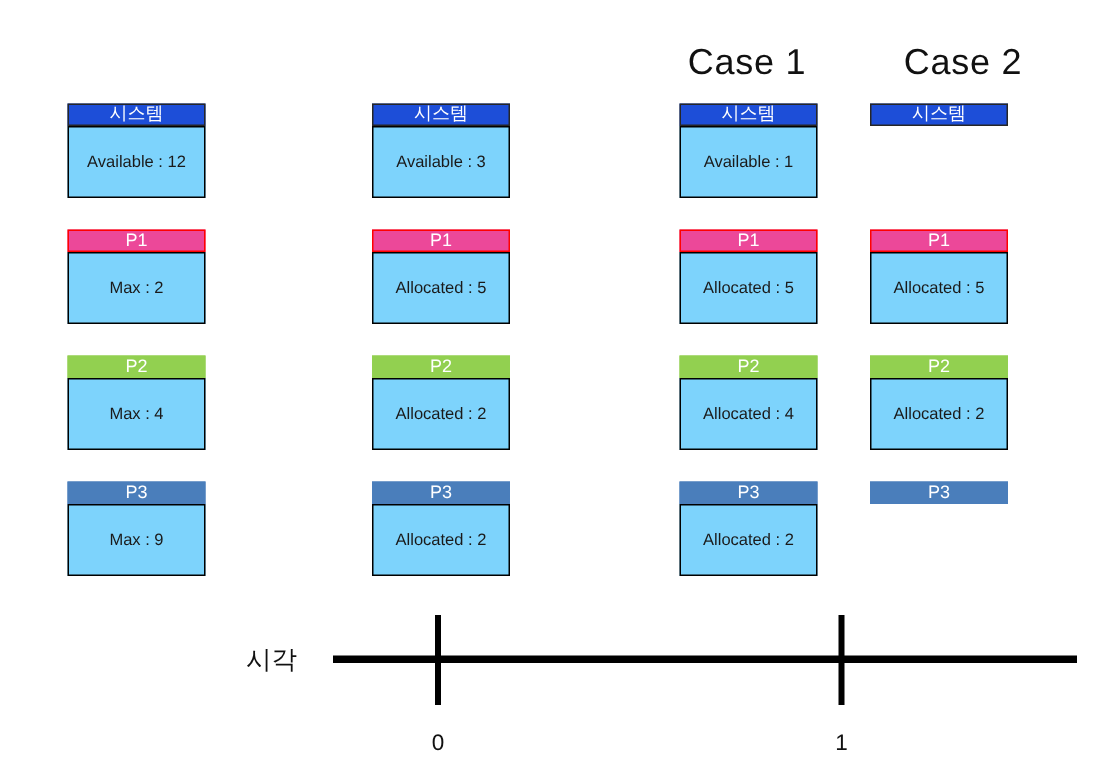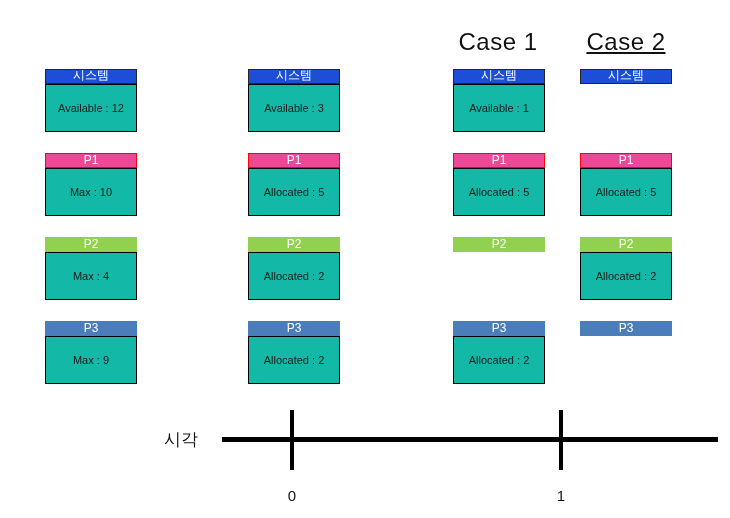--- a/index.html
+++ b/index.html
@@ -58,21 +58,21 @@
     line-height: 11px;
   }
   .card-header.p1 { background: #ec4899; border: 1px solid #ff0000; }
   .card-header.p2 { background: #92d050; border: 1px solid #92d050; }
   .card-header.p3 { background: #4a7ebb; border: 1px solid #4a7ebb; }
 
   .card-body {
     height: 48px;
     border: 1px solid #000000;
     border-top: 1px solid #000000;
-    background: #14b8a6;
+    background: #7dd3fc;
     box-sizing: border-box;
     display: flex;
     align-items: center;
     justify-content: center;
     font-size: 11px;
     color: #1a1a1a;
     white-space: nowrap;
   }
 
   
@@ -98,30 +98,30 @@
     font-size: 15px;
     color: #111111;
   }
 </style>
 </head>
 <body>
 
 <div id="canvas">
 
   <div class="case-label" style="left:428px; top:28px;">Case 1</div>
-  <div class="case-label" style="left:556px; top:28px;text-decoration:underline;">Case 2</div>
+  <div class="case-label" style="left:572px; top:28px;">Case 2</div>
 
   <div class="column" style="left:45px; top:0;">
     <div class="card" style="top:69px;">
       <div class="card-header sys">시스템</div>
       <div class="card-body">Available : 12</div>
     </div>
     <div class="card" style="top:153px;">
       <div class="card-header p1">P1</div>
-      <div class="card-body">Max : 10</div>
+      <div class="card-body">Max : 2</div>
     </div>
     <div class="card" style="top:237px;">
       <div class="card-header p2">P2</div>
       <div class="card-body">Max : 4</div>
     </div>
     <div class="card" style="top:321px;">
       <div class="card-header p3">P3</div>
       <div class="card-body">Max : 9</div>
     </div>
   </div>
@@ -149,20 +149,21 @@
     <div class="card" style="top:69px;">
       <div class="card-header sys">시스템</div>
       <div class="card-body">Available : 1</div>
     </div>
     <div class="card" style="top:153px;">
       <div class="card-header p1">P1</div>
       <div class="card-body">Allocated : 5</div>
     </div>
     <div class="card" style="top:237px;">
       <div class="card-header p2">P2</div>
+      <div class="card-body">Allocated : 4</div>
     </div>
     <div class="card" style="top:321px;">
       <div class="card-header p3">P3</div>
       <div class="card-body">Allocated : 2</div>
     </div>
   </div>
 
   <div class="column" style="left:580px; top:0;">
     <div class="card" style="top:69px;">
       <div class="card-header sys">시스템</div>

